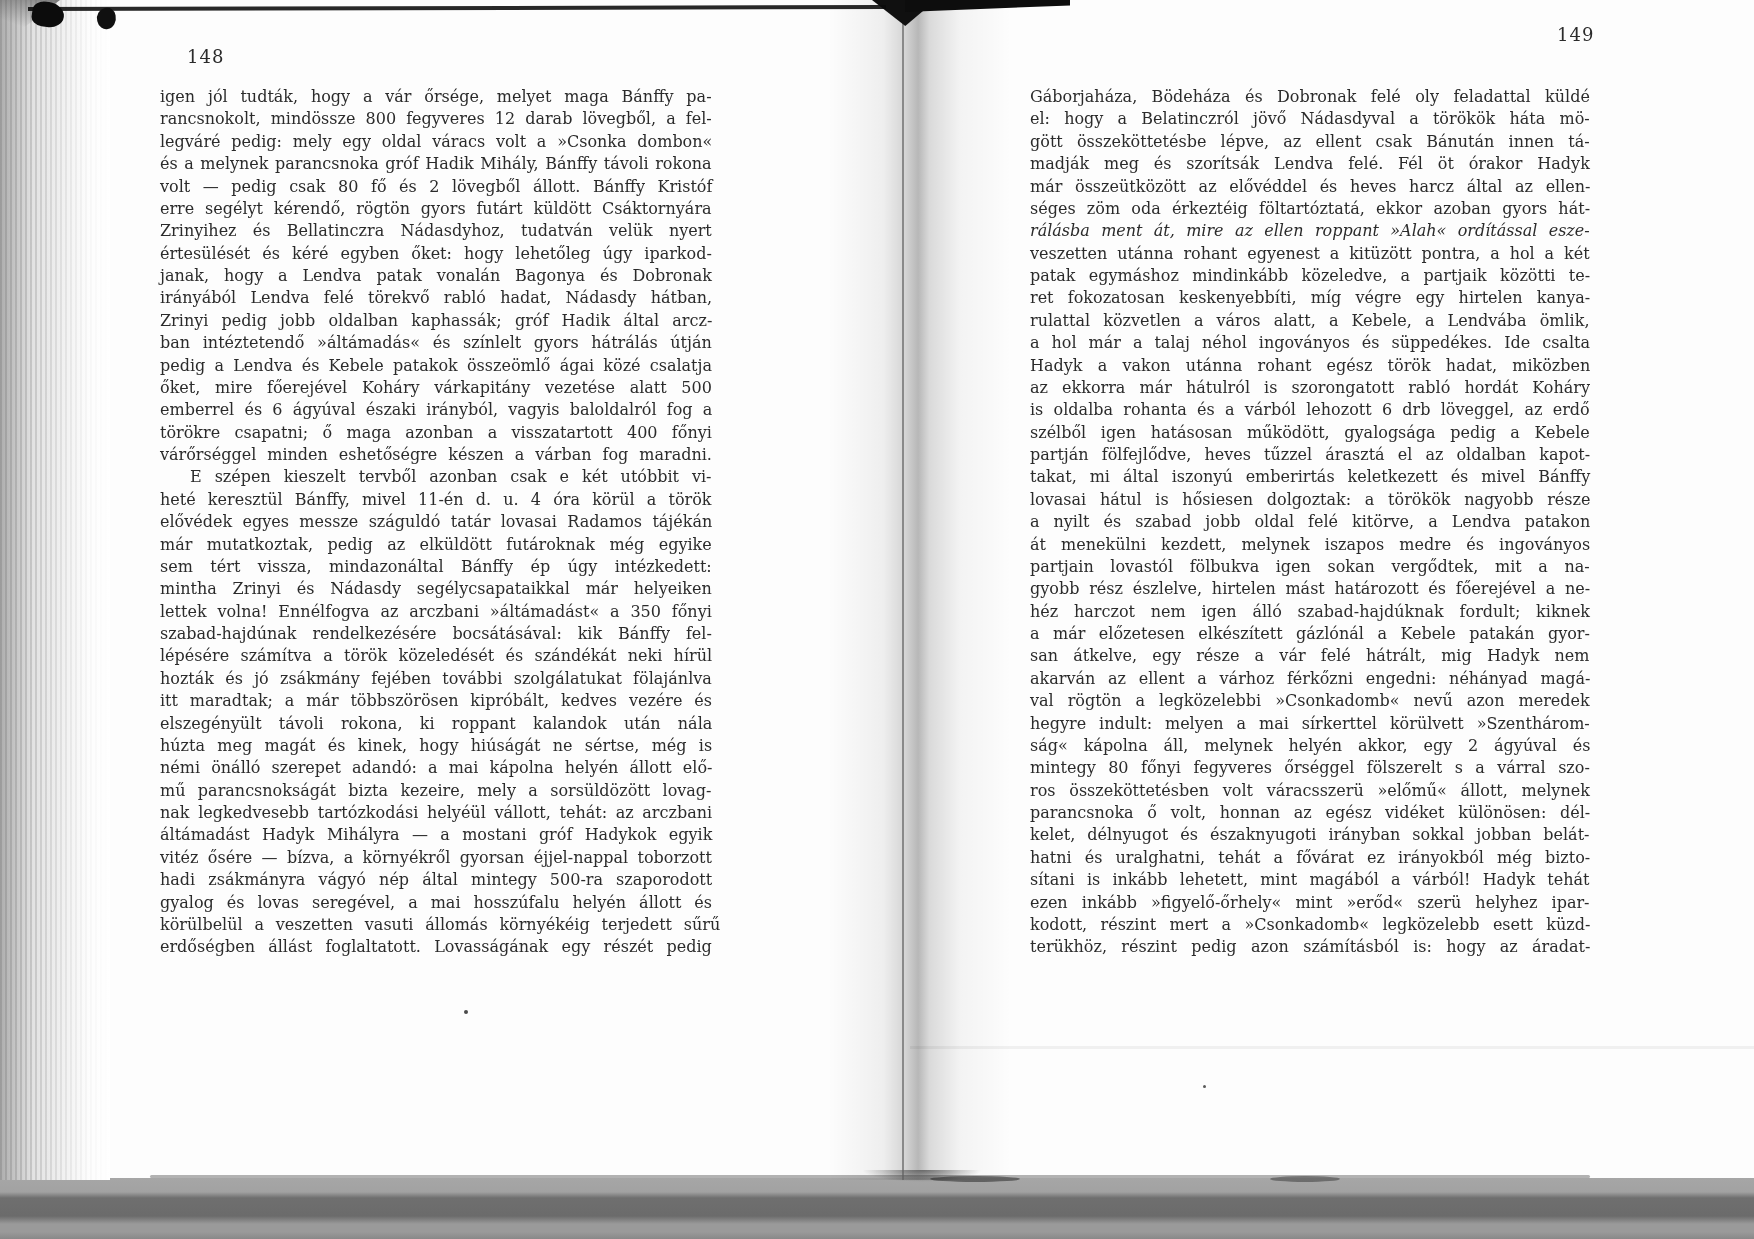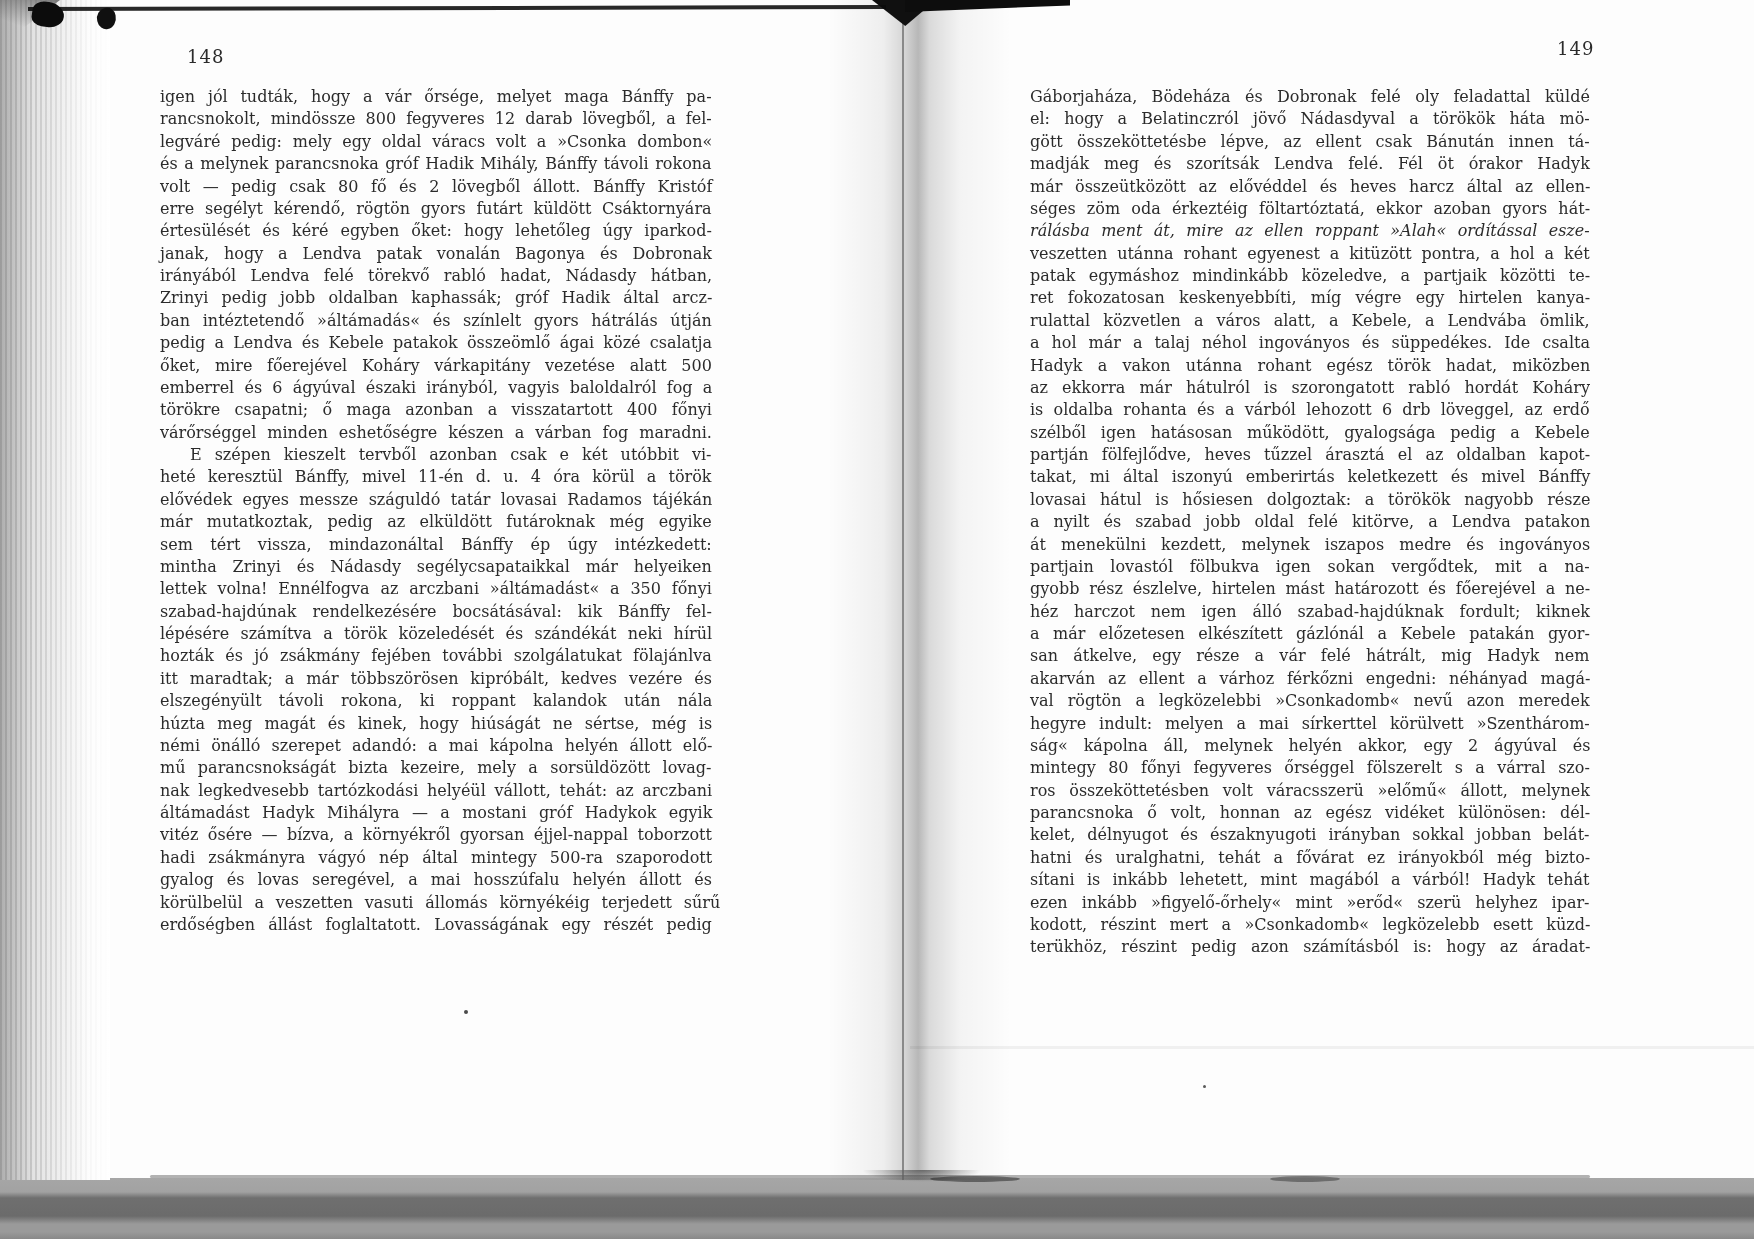--- a/index.html
+++ b/index.html
@@ -77,21 +77,21 @@
     position:absolute;left:97px;top:8px;width:19px;height:21px;
     background:#101010;border-radius:55% 45% 60% 50%;transform:rotate(-12deg);
   }
   .crease-right{
     position:absolute;left:910px;top:1046px;width:844px;height:3px;
     background:rgba(0,0,0,.05);
   }
   
   .page-number{position:absolute;font-size:18px;letter-spacing:1px;color:var(--ink,#2b2b2b);}
   #left-page-number{left:187px;top:46px;}
-  #right-page-number{left:1557px;top:38px;}
+  #right-page-number{left:1557px;top:24px;}
   .text-column{position:absolute;top:86px;}
   #left-lines{left:160px;width:552px;}
   #right-lines{left:1030px;width:560px;}
   .line{
     height:22.38px;line-height:22.38px;font-size:16px;
     white-space:nowrap;overflow:visible;
   }
   .line.indent{padding-left:30px;}
   .ink-dot{position:absolute;background:#4a4a4a;border-radius:50%;}
   #left-dot{left:464px;top:1010px;width:4px;height:4px;}
@@ -120,20 +120,21 @@
   <div class="crease-right"></div>
 
   <div class="page-number" id="left-page-number">148</div>
   <div class="text-column" id="left-lines">
       <div class="line"><span style="word-spacing: 7.7px;">igen jól tudták, hogy a vár őrsége, melyet maga Bánffy pa-</span></div>
       <div class="line"><span style="word-spacing: 5px;">rancsnokolt, mindössze 800 fegyveres 12 darab lövegből, a fel-</span></div>
       <div class="line"><span style="word-spacing: 5.67px;">legváré pedig: mely egy oldal váracs volt a »Csonka dombon«</span></div>
       <div class="line"><span style="word-spacing: 1.44px;">és a melynek parancsnoka gróf Hadik Mihály, Bánffy távoli rokona</span></div>
       <div class="line"><span style="word-spacing: 7.45px;">volt — pedig csak 80 fő és 2 lövegből állott. Bánffy Kristóf</span></div>
       <div class="line"><span style="word-spacing: 5.71px;">erre segélyt kérendő, rögtön gyors futárt küldött Csáktornyára</span></div>
+      <div class="line"><span style="word-spacing: 11.17px;">Zrinyihez és Bellatinczra Nádasdyhoz, tudatván velük nyert</span></div>
       <div class="line"><span style="word-spacing: 7px;">értesülését és kéré egyben őket: hogy lehetőleg úgy iparkod-</span></div>
       <div class="line"><span style="word-spacing: 9.75px;">janak, hogy a Lendva patak vonalán Bagonya és Dobronak</span></div>
       <div class="line"><span style="word-spacing: 9.14px;">irányából Lendva felé törekvő rabló hadat, Nádasdy hátban,</span></div>
       <div class="line"><span style="word-spacing: 8.13px;">Zrinyi pedig jobb oldalban kaphassák; gróf Hadik által arcz-</span></div>
       <div class="line"><span style="word-spacing: 7.57px;">ban intéztetendő »áltámadás« és színlelt gyors hátrálás útján</span></div>
       <div class="line"><span style="word-spacing: 4.11px; margin-top: 28px;">pedig a Lendva és Kebele patakok összeömlő ágai közé csalatja</span></div>
       <div class="line"><span style="word-spacing: 9.57px;">őket, mire főerejével Koháry várkapitány vezetése alatt 500</span></div>
       <div class="line"><span style="word-spacing: 5.11px;">emberrel és 6 ágyúval északi irányból, vagyis baloldalról fog a</span></div>
       <div class="line"><span style="word-spacing: 9.25px;">törökre csapatni; ő maga azonban a visszatartott 400 főnyi</span></div>
       <div class="line"><span style="word-spacing: 5.86px;">várőrséggel minden eshetőségre készen a várban fog maradni.</span></div>

